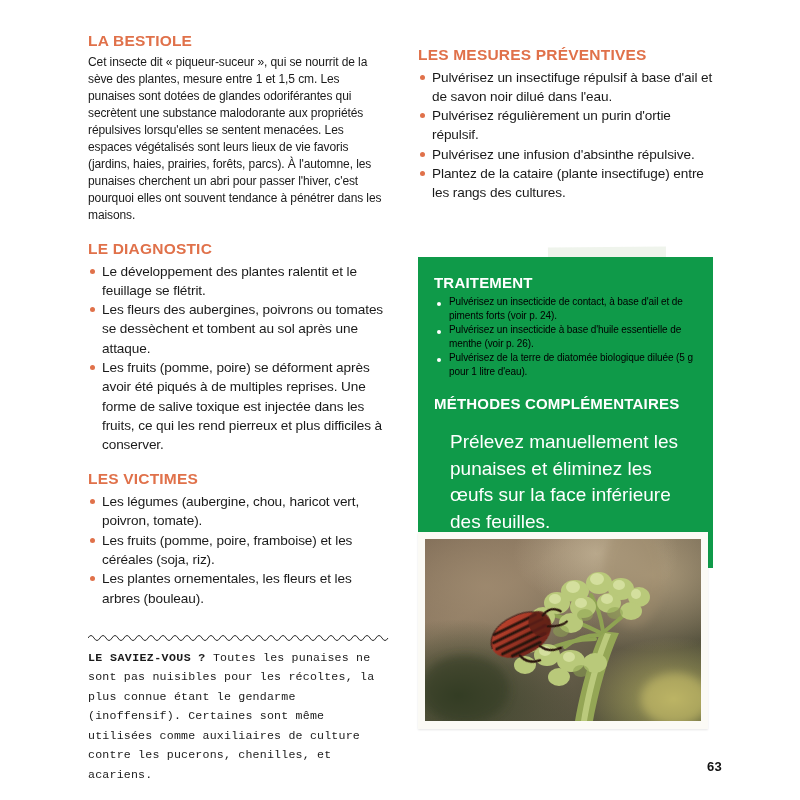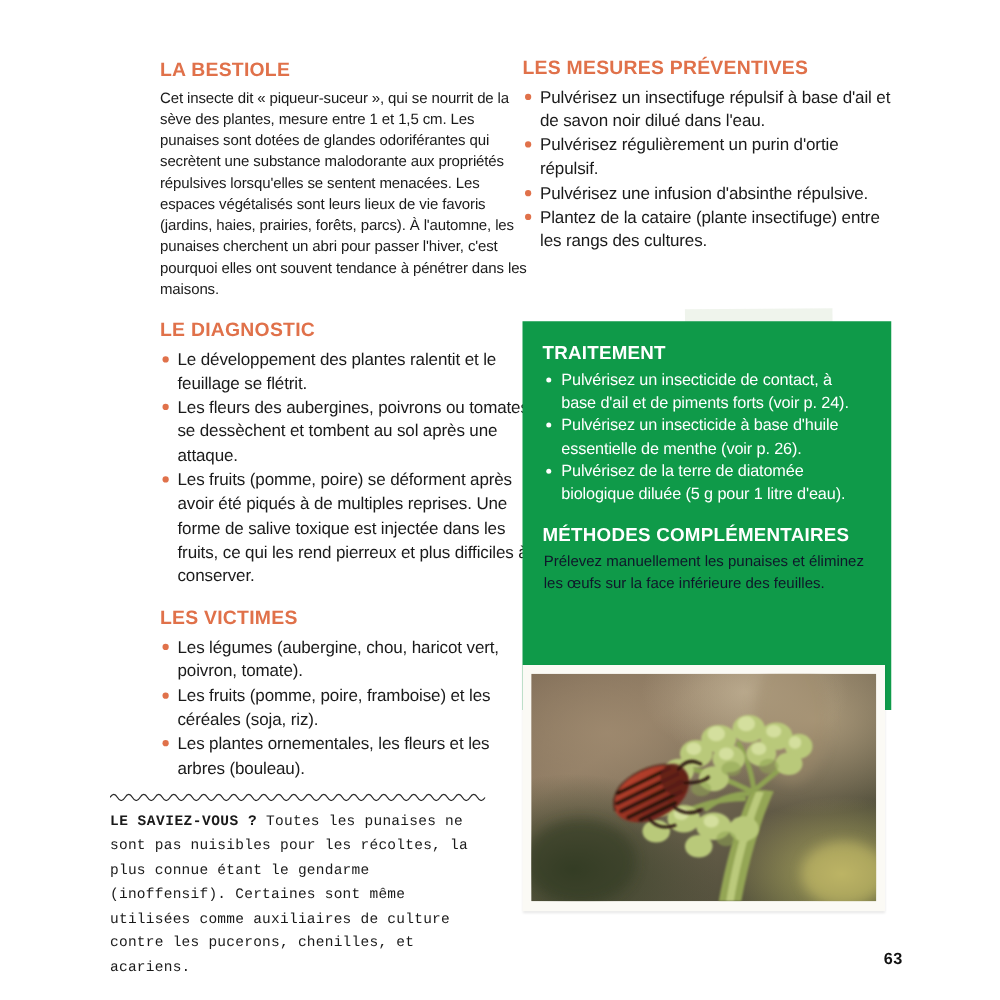--- a/index.html
+++ b/index.html
@@ -20,23 +20,22 @@
   .page {
     position: absolute;
     inset: 0;
     background: #ffffff;
   }
 
   
   .col-left {
     position: absolute;
     left: 88px;
-    top: 48px;
+    top: 32px;
     width: 300px;
-    margin-left: 40px;
   }
   .col-right {
     position: absolute;
     left: 418px;
     top: 46px;
     width: 300px;
   }
 
   
   .sec-head {
@@ -111,37 +110,37 @@
   .green-box .gb-head {
     color: #ffffff;
     font-weight: bold;
     font-size: 15px;
     letter-spacing: 0.2px;
     margin: 0 0 3px 0;
     line-height: 1.2;
     text-transform: uppercase;
   }
   .green-box ul.bullets > li {
-    color: #ffffff;
-    font-size: 13px;
+    color: #000000;
+    font-size: 10px;
     line-height: 1.40;
     padding-left: 15px;
   }
   .green-box ul.bullets > li::before {
     background: #ffffff;
     top: 7px;
     left: 3px;
     width: 4px;
     height: 4px;
   }
   .green-box .gb-para {
-    font-size: 12px;
+    font-size: 19px;
     line-height: 1.40;
-    margin: 1px;
-    color: #0f172a;
+    margin: 16px;
+    color: #ffffff;
   }
   .gb-block-2 { margin-top: 16px; }
 
   
   .saviez {
     position: absolute;
     left: 88px;
     top: 632px;
     width: 305px;
   }

